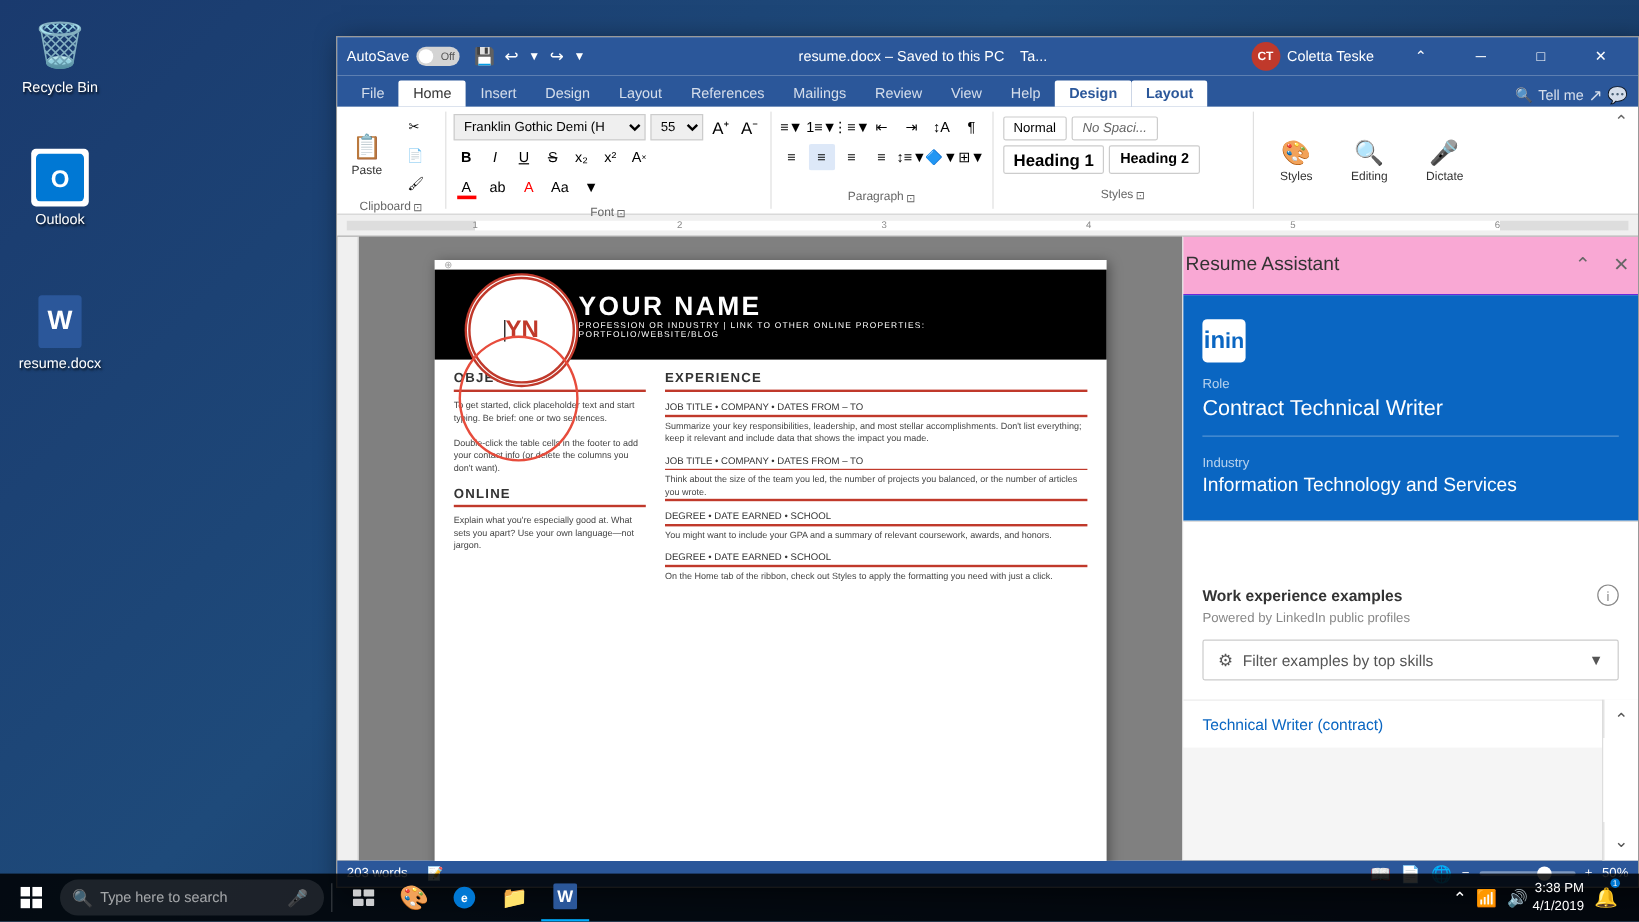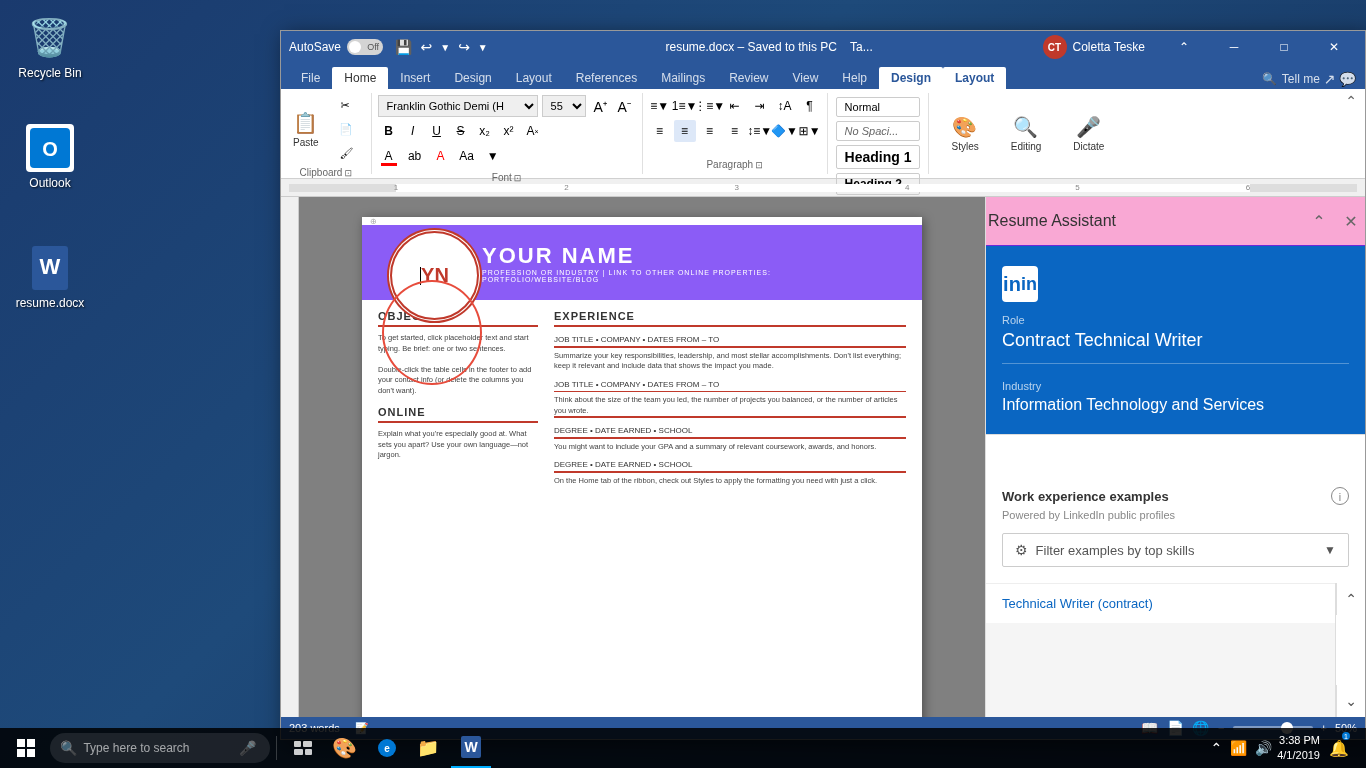--- a/index.html
+++ b/index.html
@@ -371,21 +371,21 @@
       width: 560px;
       min-height: 600px;
       background: white;
       box-shadow: 2px 2px 10px rgba(0,0,0,0.4);
       padding: 0;
       position: relative;
     }
 
     
     .resume-header {
-      background: #8b5cf6;
+      background: #000000;
       height: 75px;
       position: relative;
       display: flex;
       align-items: center;
     }
     .resume-initials-circle {
       width: 85px;
       height: 85px;
       border-radius: 50%;
       border: 3px solid white;
@@ -914,21 +914,21 @@
           <button class="fmt-btn">🔷▼</button>
           <button class="fmt-btn">⊞▼</button>
         </div>
         <div class="ribbon-group-label">
           <span>Paragraph</span>
           <span style="font-size:9px;cursor:pointer;">⊡</span>
         </div>
       </div>
 
       <div class="styles-group">
-        <div style="display:flex;gap:4px;flex-wrap:wrap;max-width:200px;flex-direction:column;">
+        <div style="display:flex;gap:4px;flex-wrap:wrap;max-width:200px;">
           <div style="border:1px solid #ccc;padding:3px 8px;font-size:11px;cursor:pointer;border-radius:2px;">Normal</div>
           <div style="border:1px solid #ccc;padding:3px 8px;font-size:11px;cursor:pointer;border-radius:2px;font-style:italic;color:#666;">No Spaci...</div>
           <div style="border:1px solid #ccc;padding:3px 8px;font-size:14px;font-weight:bold;cursor:pointer;border-radius:2px;">Heading 1</div>
           <div style="border:1px solid #ccc;padding:3px 8px;font-size:12px;font-weight:bold;cursor:pointer;border-radius:2px;">Heading 2</div>
         </div>
         <div class="ribbon-group-label">
           <span>Styles</span>
           <span style="font-size:9px;cursor:pointer;">⊡</span>
         </div>
       </div>

